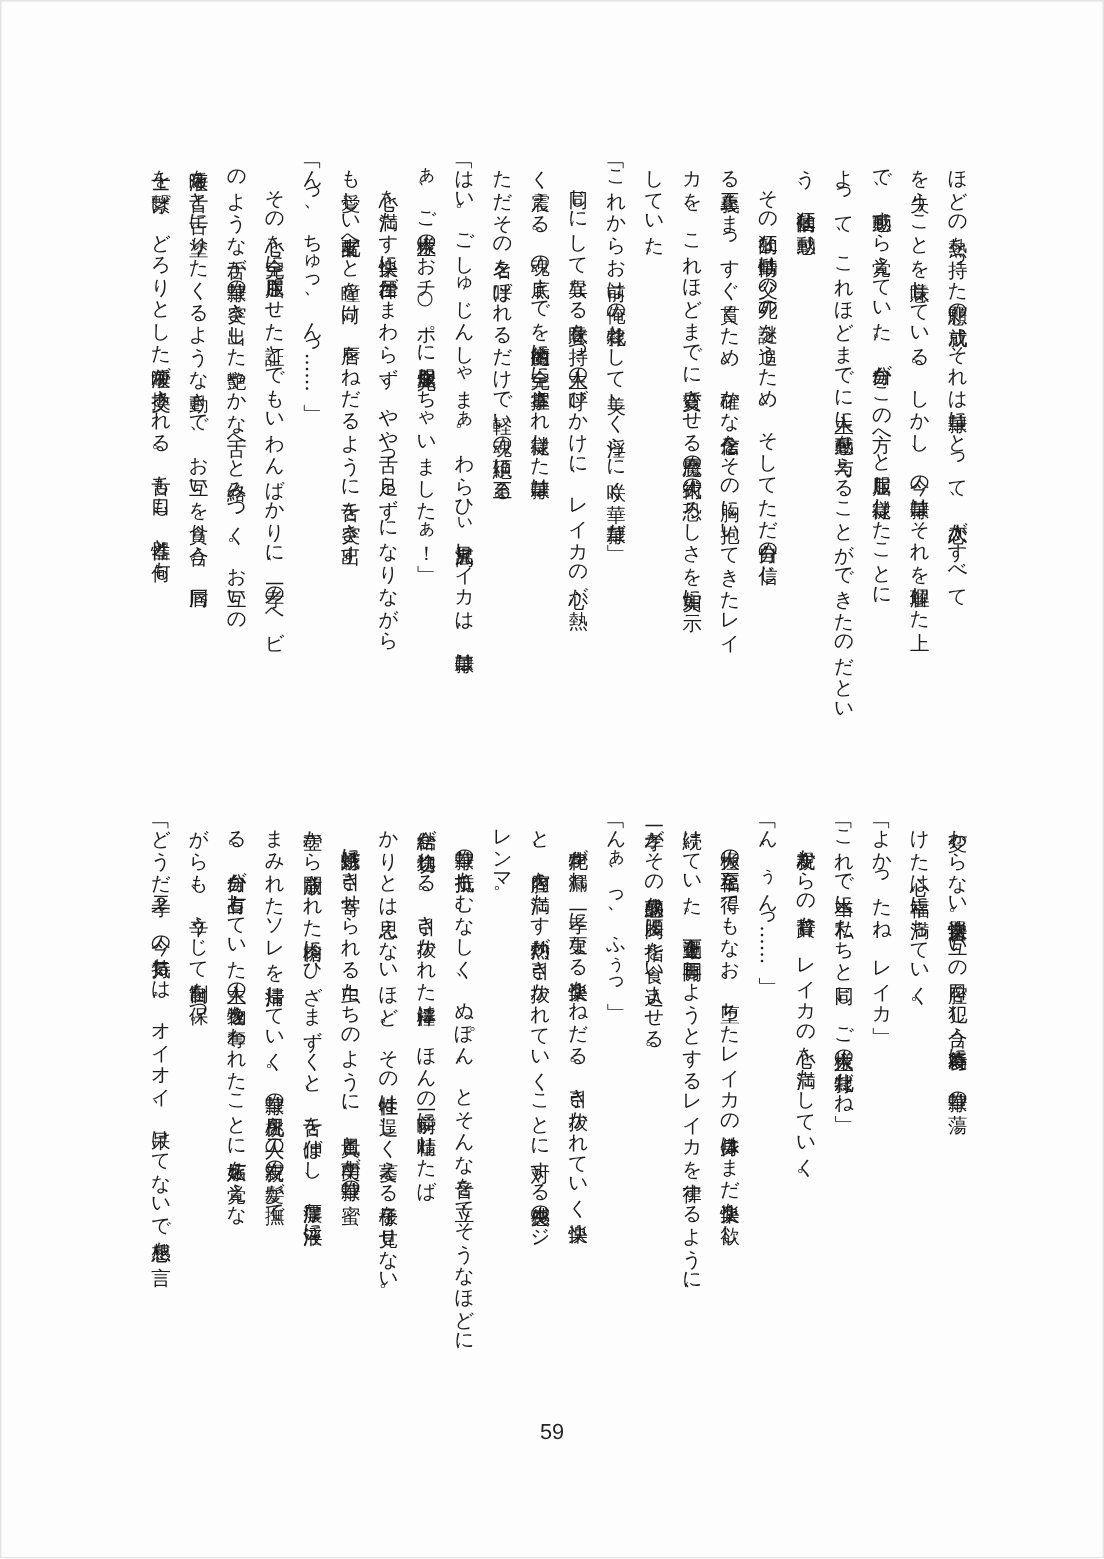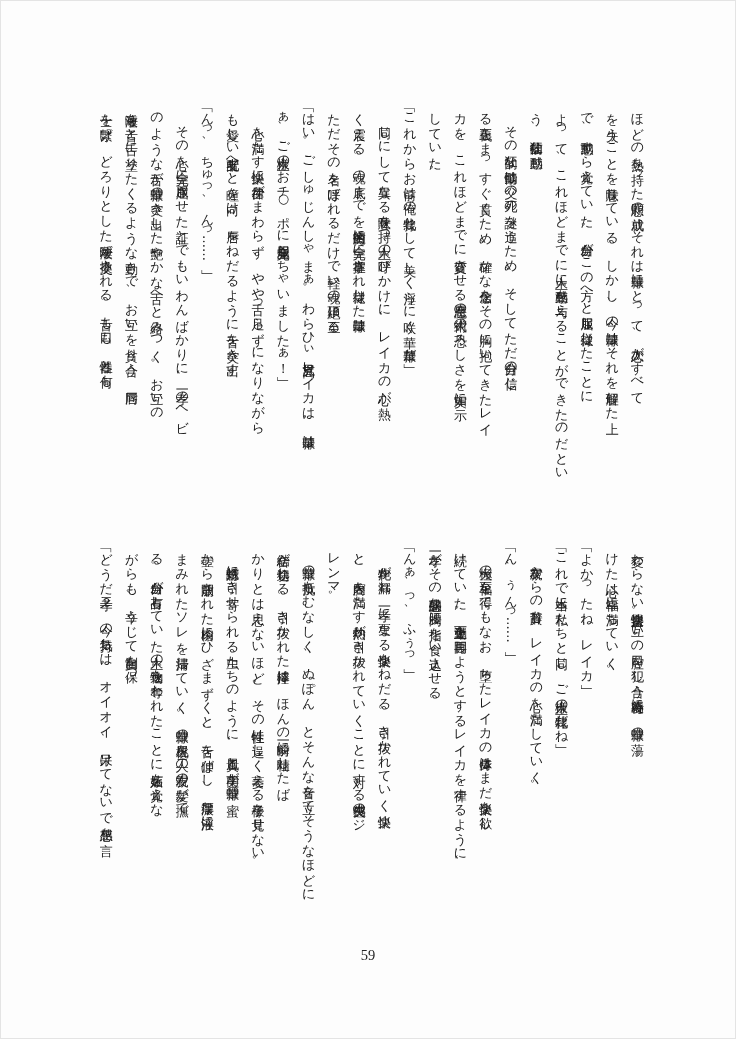--- a/index.html
+++ b/index.html
@@ -33,21 +33,21 @@
     white-space: nowrap;
   }
   .block-top { top: 104px; }
   .block-bottom { top: 544px; }
   .page-number {
     position: absolute;
     top: 947px;
     left: 0;
     width: 100%;
     text-align: center;
-    font-family: Liberation Serif, serif;
+    font-family: Liberation Sans, sans-serif;
     font-size: 14.5px;
     color: #242424;
   }
 </style>
 </head>
 <body>
 
 <div class="page">
 
   <section class="vtext block-top">

